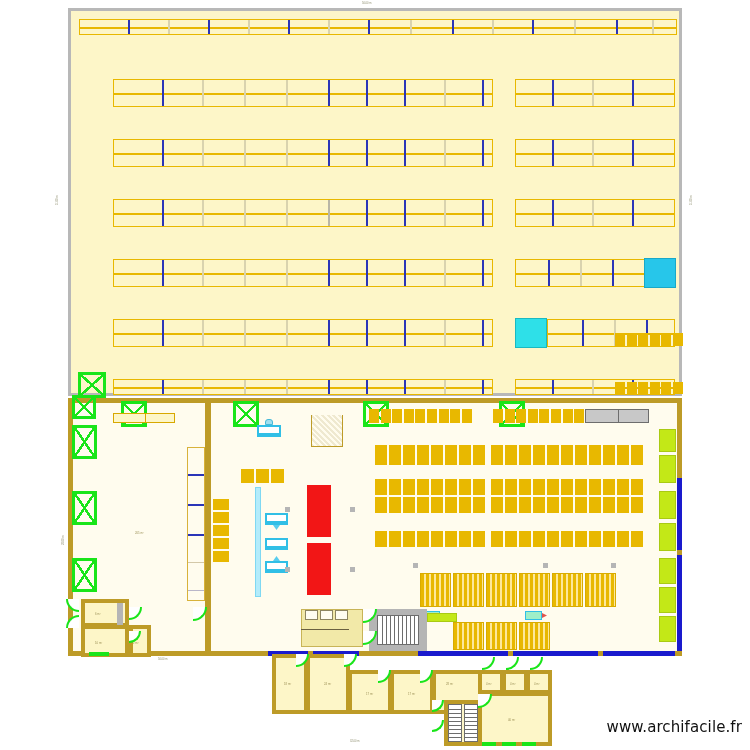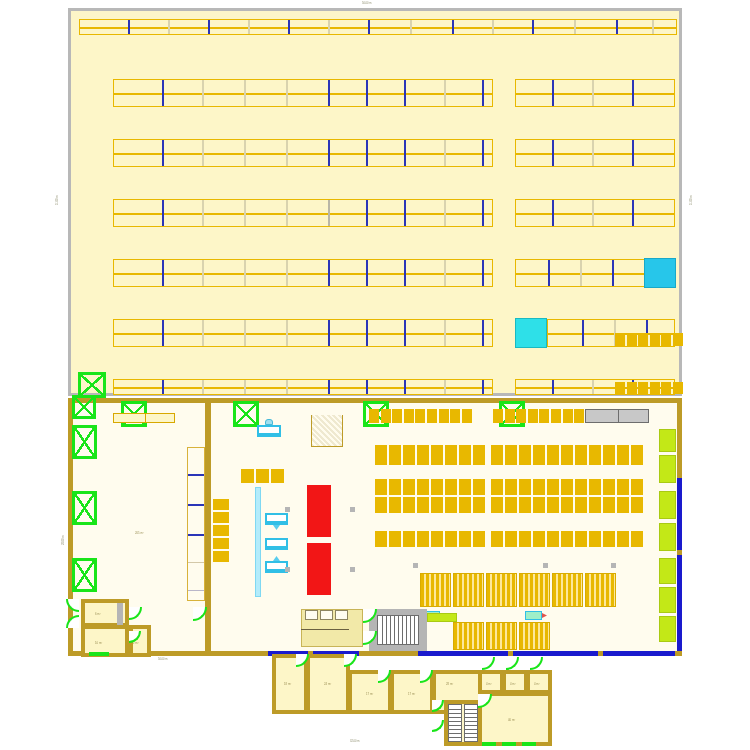--- a/index.html
+++ b/index.html
@@ -569,13 +569,14 @@
 
     <div class="abs" style="left:214px;top:90px;width:14px;height:4px;background:#19e519;"></div>
     <div class="abs" style="left:234px;top:90px;width:14px;height:4px;background:#19e519;"></div>
     <div class="abs" style="left:254px;top:90px;width:14px;height:4px;background:#19e519;"></div>
   </div>
 
   <div class="dimtext" style="left:350px;top:740px;">32.00 m</div>
   <div class="dimtext" style="left:158px;top:658px;">50.00 m</div>
   <div class="dimtext" style="left:62px;top:545px;transform:rotate(-90deg);transform-origin:0 0;">20.00 m</div>
 
+  <div id="watermark">www.archifacile.fr</div>
 </div>
 
 </body></html>

